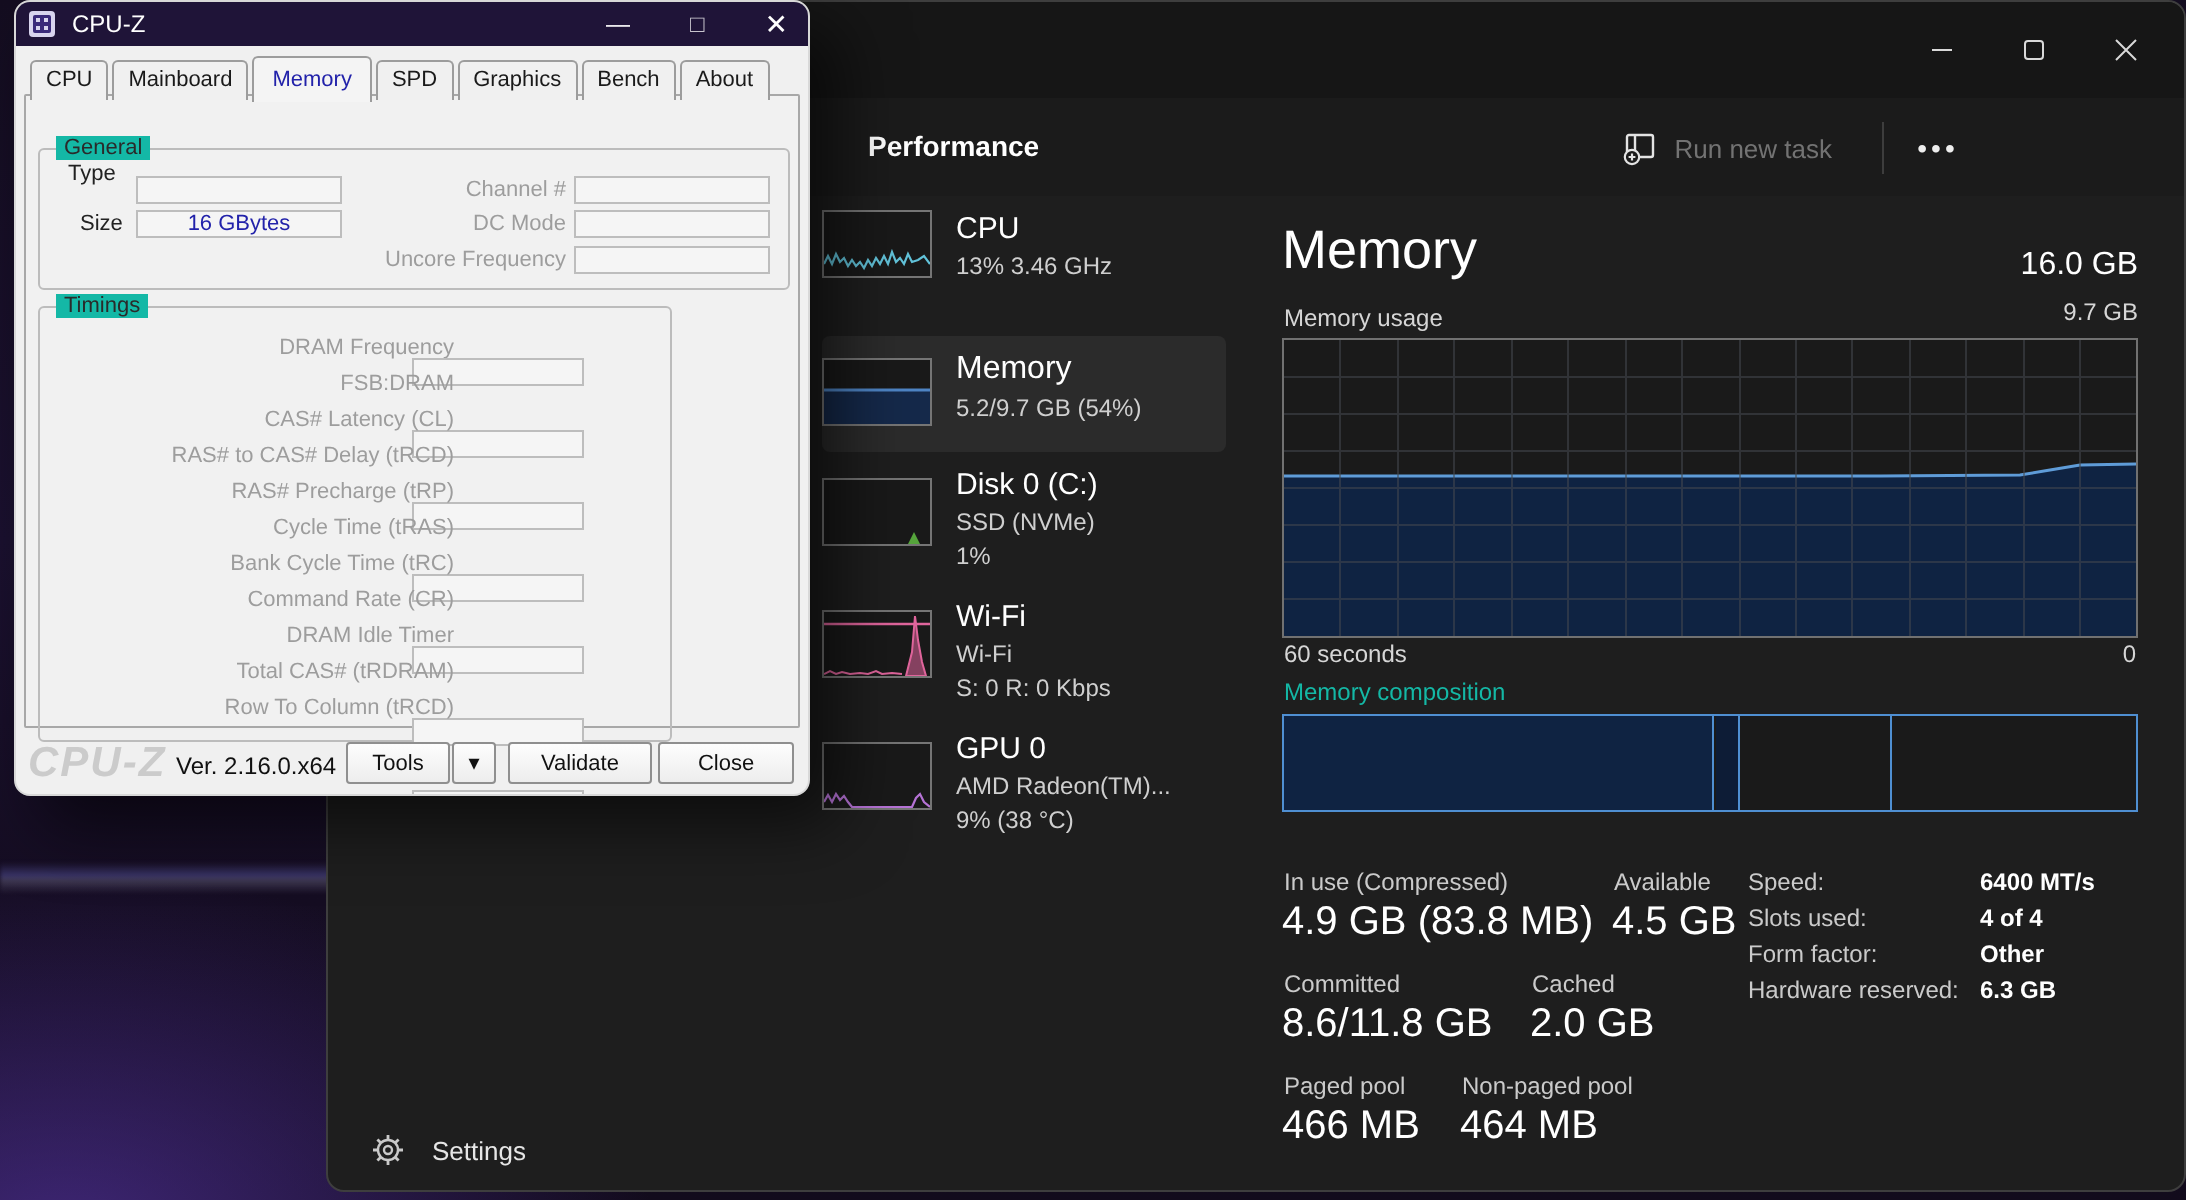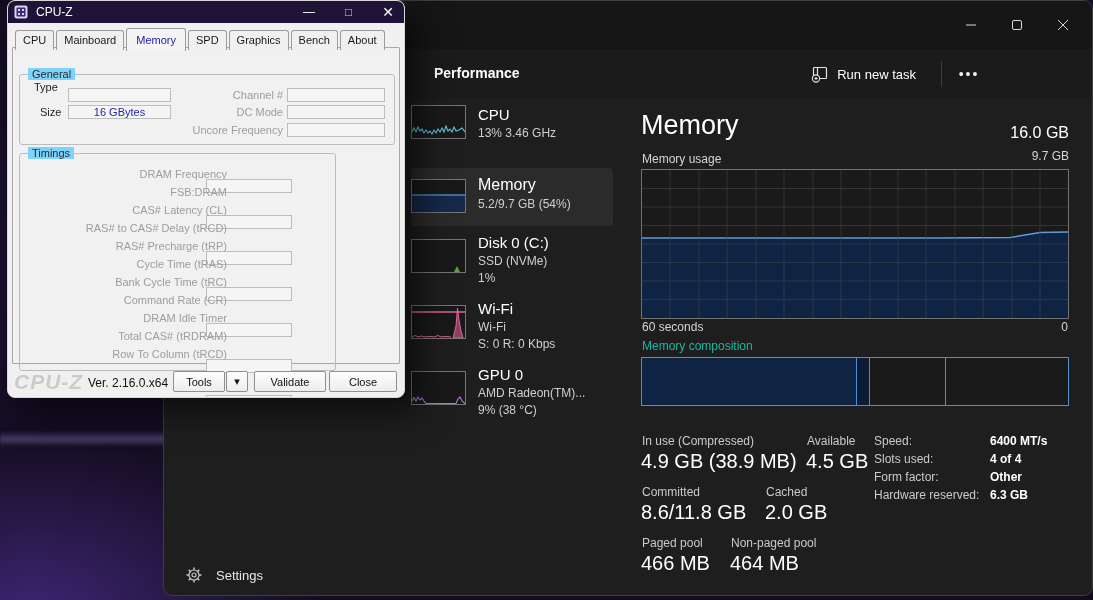--- a/index.html
+++ b/index.html
@@ -17,21 +17,21 @@
   
   .tm { position:absolute; left:163px; top:0; width:930px; height:596px;
     background:#1e1e1e; border:1px solid #3e3e3e; border-radius:9px; overflow:hidden; }
   .tm-titlebar { position:absolute; top:0; left:0; right:0; height:48px; background:#161616; }
   .tm-caption-btns { position:absolute; right:6px; top:0; height:48px; display:flex; }
   .tm-cap-btn { width:46px; height:48px; display:flex; align-items:center; justify-content:center;
     color:#d9d9d9; font-size:13px; }
   .tm-header { position:absolute; top:48px; left:0; right:0; height:49px; background:#1b1b1b; }
   .tm-title { position:absolute; left:270px; top:16px; font-size:14px; font-weight:700; color:#fff; }
   .tm-run { position:absolute; right:168px; top:10px; height:30px; display:flex; align-items:center;
-    gap:9px; color:#ffffff; font-size:13px; padding:0 8px; border-radius:4px; }
+    gap:9px; color:#737373; font-size:13px; padding:0 8px; border-radius:4px; }
   .tm-hdr-divider { position:absolute; right:150px; top:12px; width:1px; height:26px; background:#3d3d3d; }
   .tm-more { position:absolute; right:105px; top:10px; width:36px; height:30px; display:flex;
     align-items:center; justify-content:center; color:#eee; font-size:14px; letter-spacing:2px; border-radius:4px; }
 
   
   .tm-item { position:absolute; left:247px; width:202px; display:flex; gap:12px; }
   .tm-item-sel { position:absolute; left:247px; top:167px; width:202px; height:58px;
     background:#2b2b2b; border-radius:4px; }
   .thumb { width:55px; height:34px; background:#191919; border:1px solid #757575; flex:0 0 auto; }
   .thumb svg { display:block; }
@@ -74,21 +74,21 @@
   .cz-caption { position:absolute; right:10px; top:0; height:22px; display:flex; gap:30px;
     align-items:center; color:#fff; font-size:12px; }
   .cz-client { position:absolute; top:22px; left:0; right:0; bottom:0; font-size:11px; color:#1a1a1a; }
   .cz-tabs { position:absolute; left:7px; top:4px; display:flex; align-items:flex-end; z-index:2; }
   .cz-tab { padding:3px 7px 4px; border:1px solid #9c9c9c; border-bottom:none;
     border-radius:3px 3px 0 0; background:#f0f0f0; margin-right:2px; color:#1a1a1a; }
   .cz-tab.sel { padding:5px 9px 5px; color:#2222aa; background:#f4f4f4; position:relative; top:1px; }
   .cz-panel { position:absolute; left:4px; right:4px; top:24px; height:317px;
     border:1px solid #a8a8a8; background:#f1f1f1; border-radius:1px; }
   .groupbox { position:absolute; border:1px solid #bcbcbc; border-radius:3px; }
-  .gb-legend { position:absolute; top:-7px; left:8px; background:#7dd3fc; padding:0 4px; color:#2a2a2a; }
+  .gb-legend { position:absolute; top:-7px; left:8px; background:#14b8a6; padding:0 4px; color:#2a2a2a; }
   .gb-general { left:6px; top:26px; width:376px; height:71px; }
   .gb-timings { left:6px; top:105px; width:317px; height:218px; }
   .fld { background:#f5f5f5; border:1px solid #bdbdbd; height:14px; line-height:12px;
     text-align:center; color:#2222aa; }
   .g-row { position:absolute; height:14px; }
   .lbl { color:#222; } .lbl-dis { color:#9d9d9d; }
   .t-row { position:absolute; left:0; width:100%; height:14px; }
   .t-lbl { position:absolute; right:108px; top:1px; color:#9d9d9d; }
   .t-fld { position:absolute; left:186px; width:86px; }
   .cz-footer { position:absolute; left:0; right:0; top:341px; height:35px; }
@@ -266,21 +266,21 @@
       <div class="mm-time-right">0</div>
 
       <div class="mm-comp-label">Memory composition</div>
       <div class="mm-comp">
         <div class="seg seg-inuse"></div>
         <div class="seg seg-modified"></div>
         <div class="seg seg-standby"></div>
       </div>
 
       <div class="stat-label" style="left:1px; top:336px;">In use (Compressed)</div>
-      <div class="stat-value" style="left:0; top:352px;">4.9 GB (38.9 MB)</div>
+      <div class="stat-value" style="left:0; top:352px;">4.9 GB (83.8 MB)</div>
       <div class="stat-label" style="left:166px; top:336px;">Available</div>
       <div class="stat-value" style="left:165px; top:352px;">4.5 GB</div>
 
       <div class="stat-label" style="left:1px; top:387px;">Committed</div>
       <div class="stat-value" style="left:0; top:403px;">8.6/11.8 GB</div>
       <div class="stat-label" style="left:125px; top:387px;">Cached</div>
       <div class="stat-value" style="left:124px; top:403px;">2.0 GB</div>
 
       <div class="stat-label" style="left:1px; top:438px;">Paged pool</div>
       <div class="stat-value" style="left:0; top:454px;">466 MB</div>

